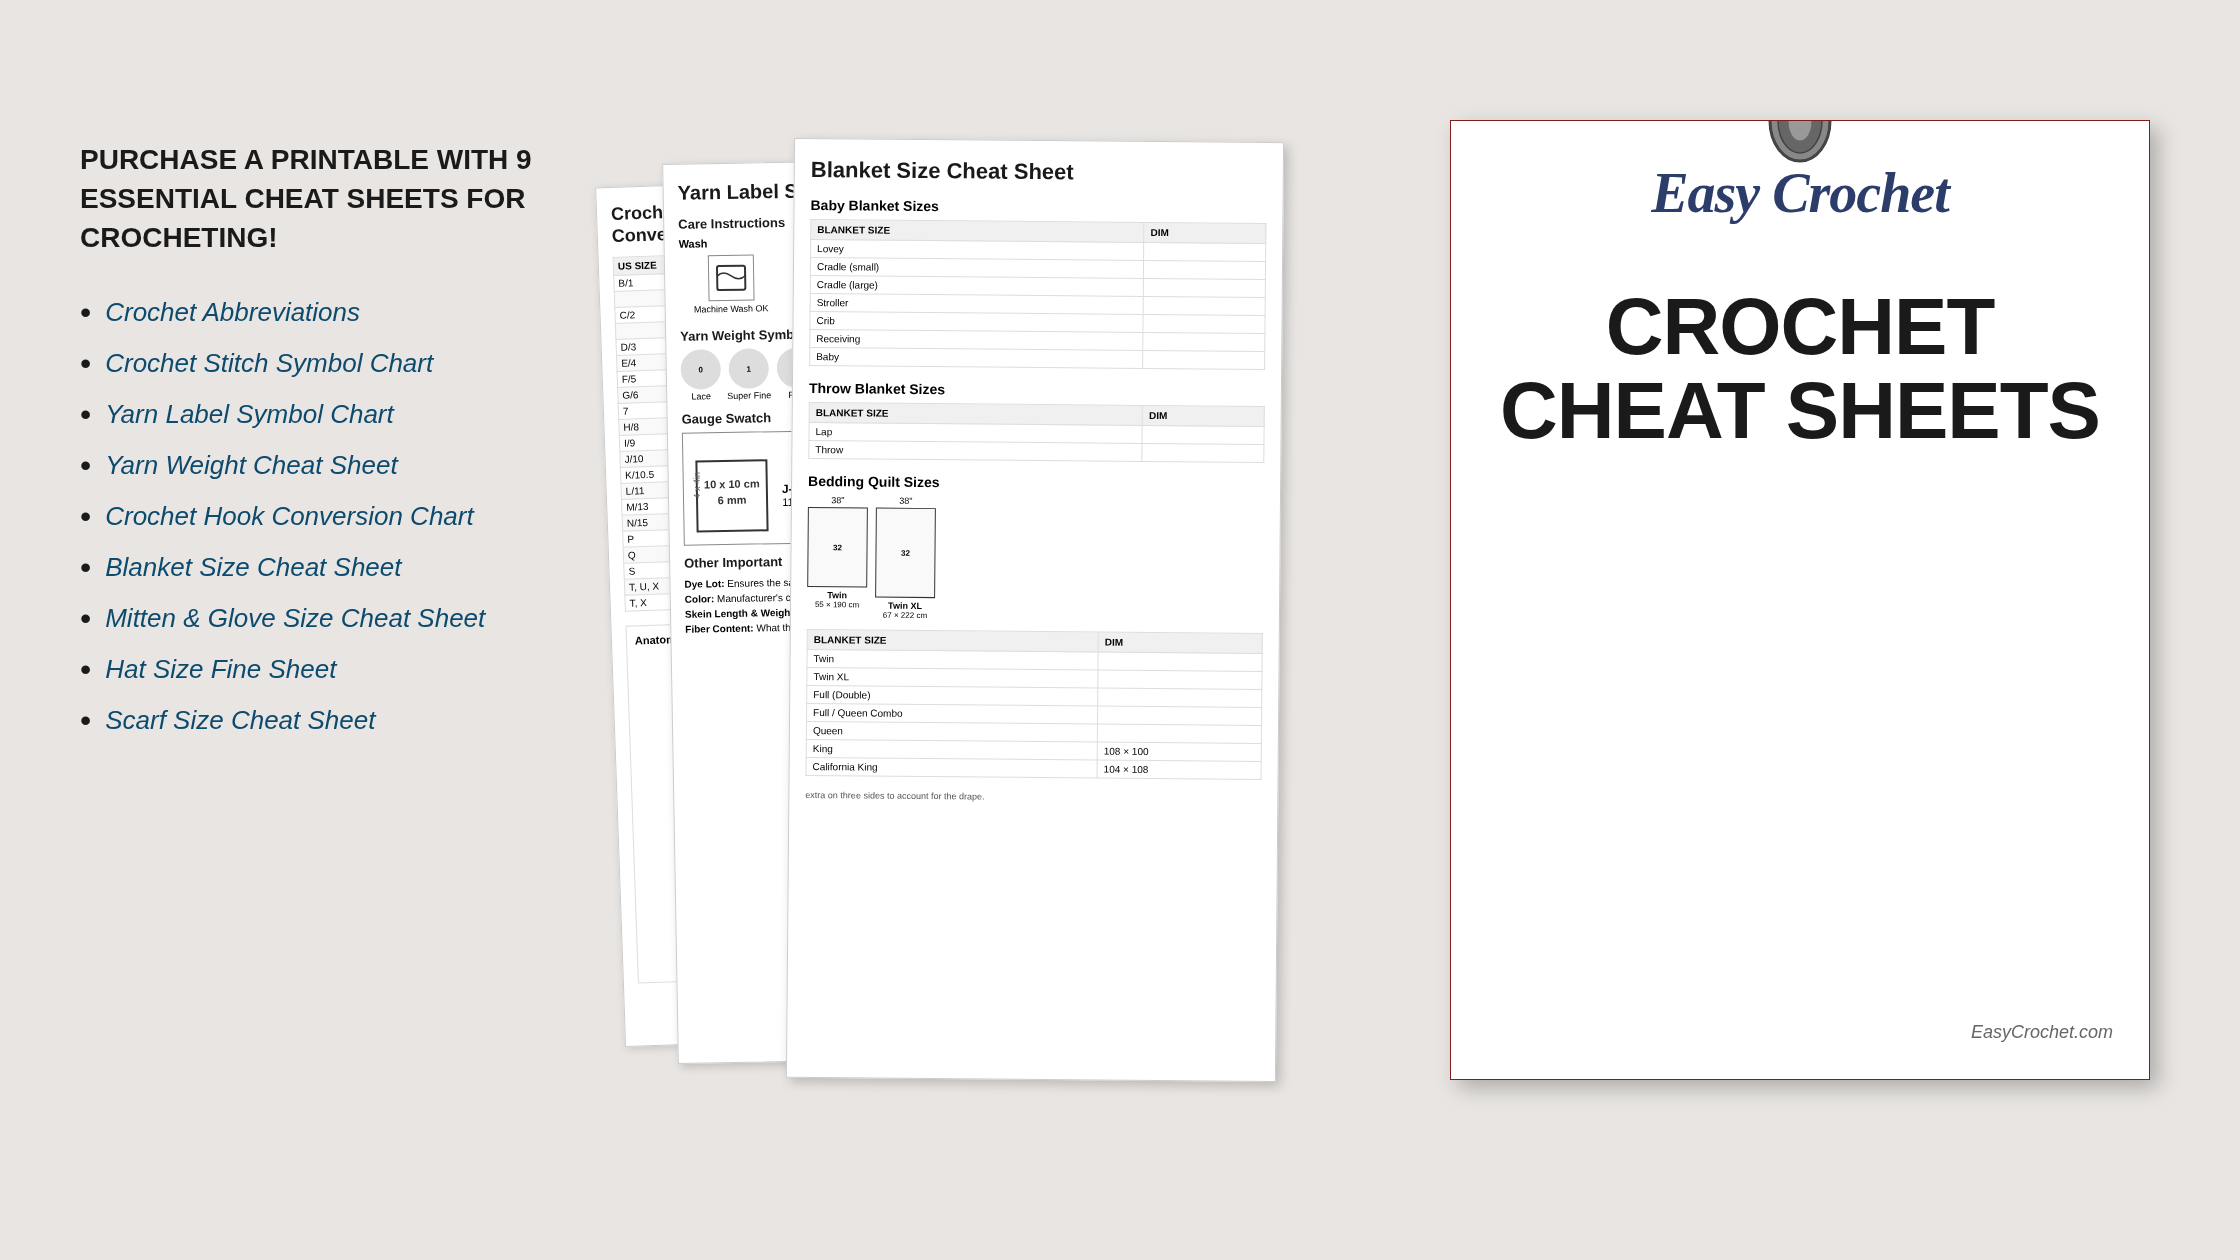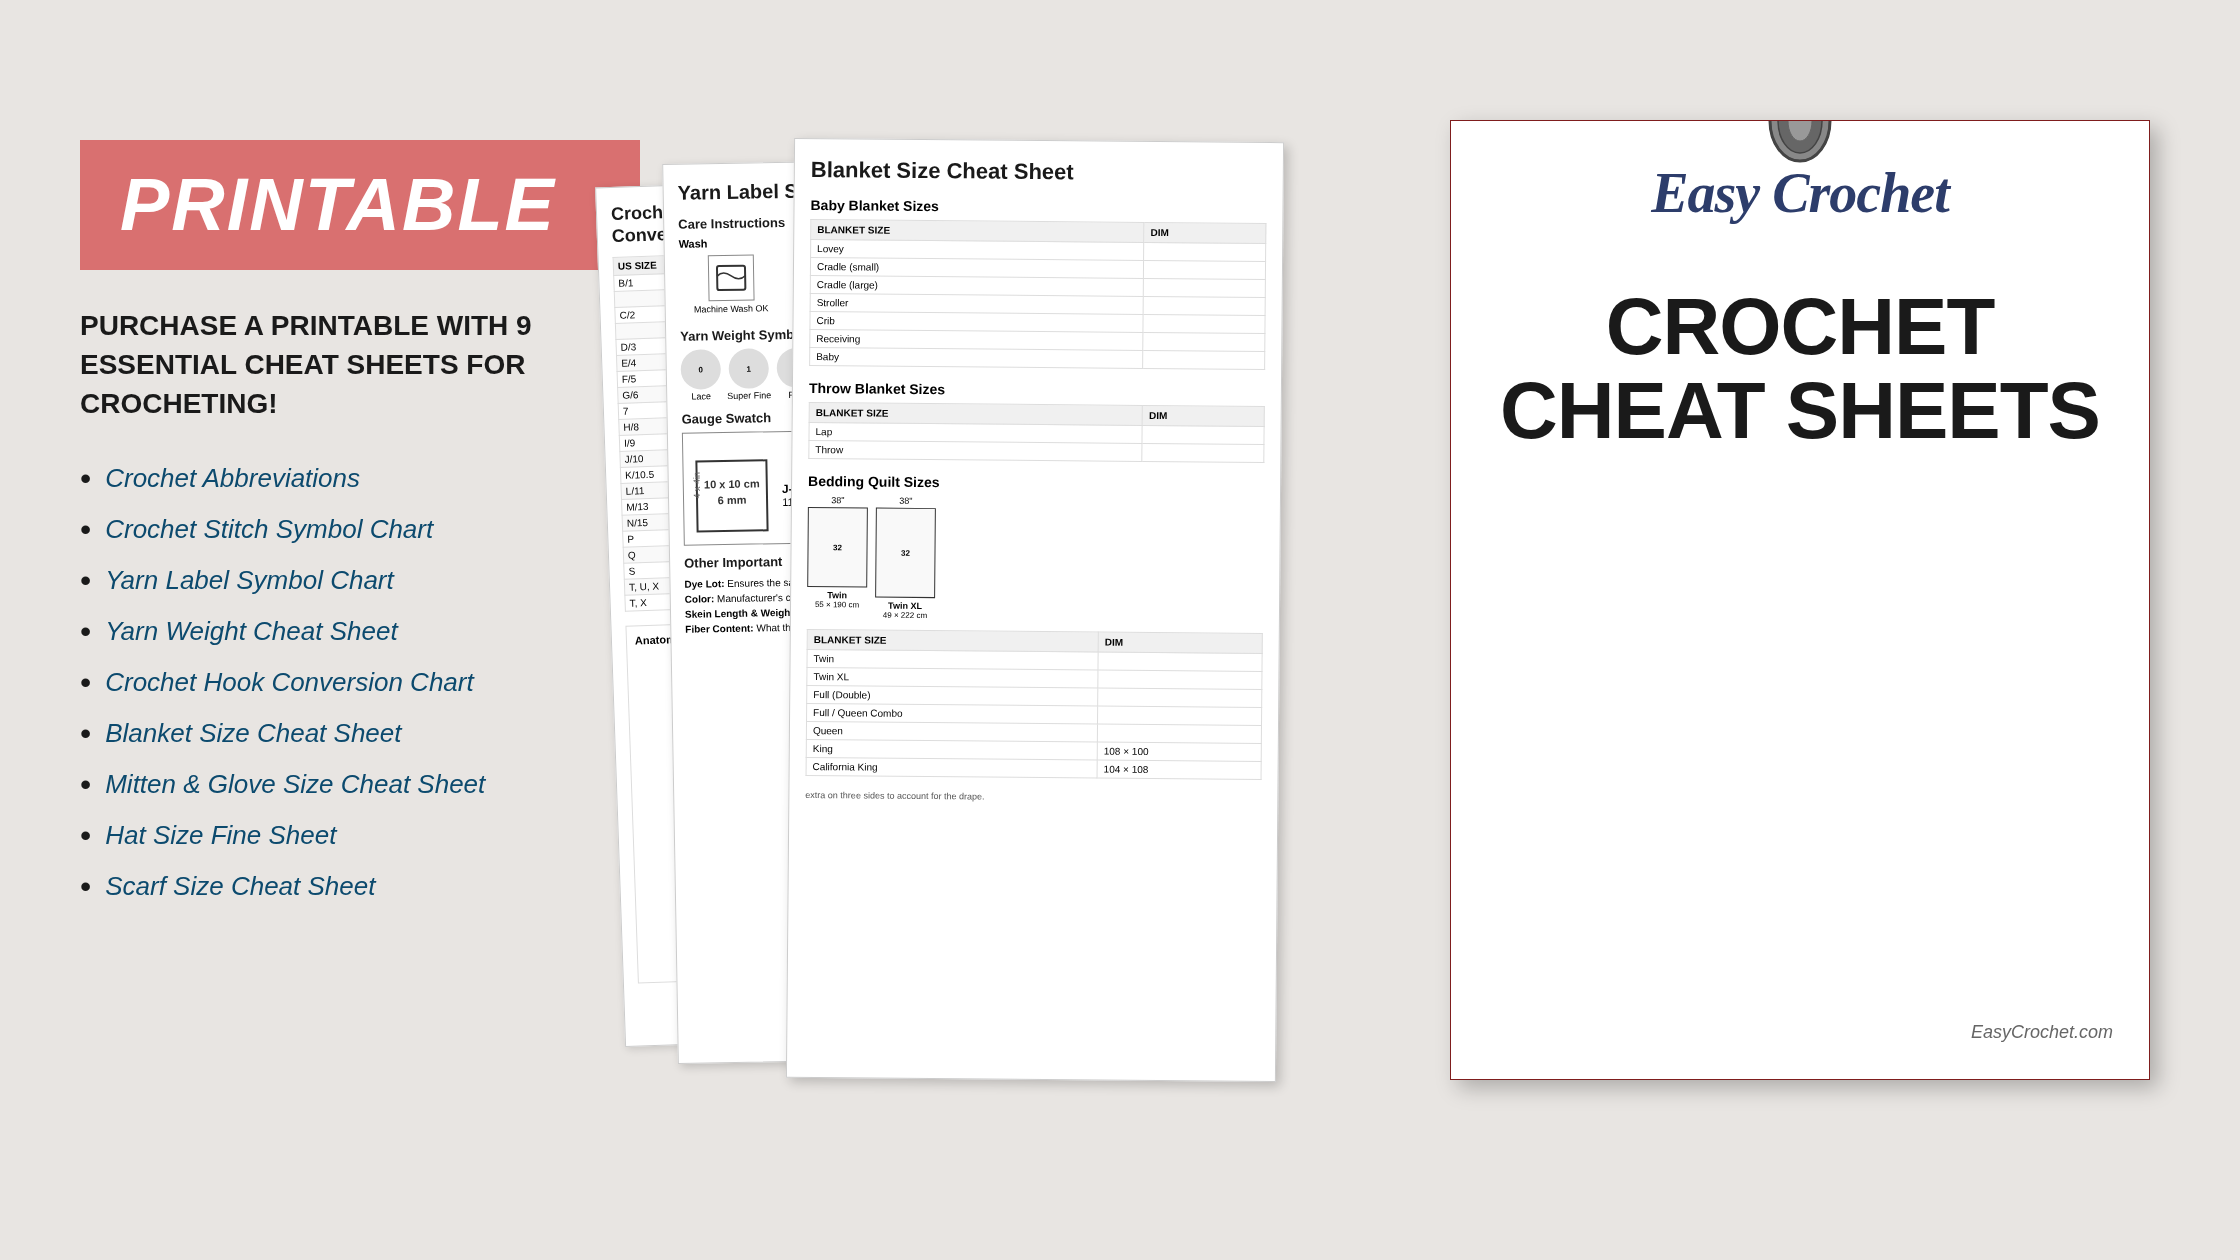--- a/index.html
+++ b/index.html
@@ -346,23 +346,20 @@
       right: 36px;
       font-size: 18px;
       color: #666;
       font-style: italic;
     }
   </style>
 </head>
 <body>
 
 <div class="left-section">
-  <div class="printable-badge">
-    <span class="printable-badge-text">PRINTABLE</span>
-  </div>
   <p class="purchase-text">PURCHASE A PRINTABLE WITH 9 ESSENTIAL CHEAT SHEETS FOR CROCHETING!</p>
   <ul class="list-items">
   <li>Crochet Abbreviations</li>
       <li>Crochet Stitch Symbol Chart</li>
       <li>Yarn Label Symbol Chart</li>
       <li>Yarn Weight Cheat Sheet</li>
       <li>Crochet Hook Conversion Chart</li>
       <li>Blanket Size Cheat Sheet</li>
       <li>Mitten &amp; Glove Size Cheat Sheet</li>
       <li>Hat Size Fine Sheet</li>
@@ -656,21 +653,21 @@
         </div>
         <div style="font-size:9px; font-weight:700;">Twin</div>
         <div style="font-size:8px;">55 × 190 cm</div>
       </div>
       <div class="bed-diagram">
         <div style="font-size:9px; margin-bottom:2px;">38"</div>
         <div class="bed-rect" style="width:60px; height:90px;">
           <span style="font-size:8px;">32</span>
         </div>
         <div style="font-size:9px; font-weight:700;">Twin XL</div>
-        <div style="font-size:8px;">49 × 222 cm</div>
+        <div style="font-size:8px;">67 × 222 cm</div>
       </div>
     </div>
     <table class="blanket-table">
       <thead>
         <tr>
           <th>BLANKET SIZE</th>
           <th>DIM</th>
         </tr>
       </thead>
       <tbody>

